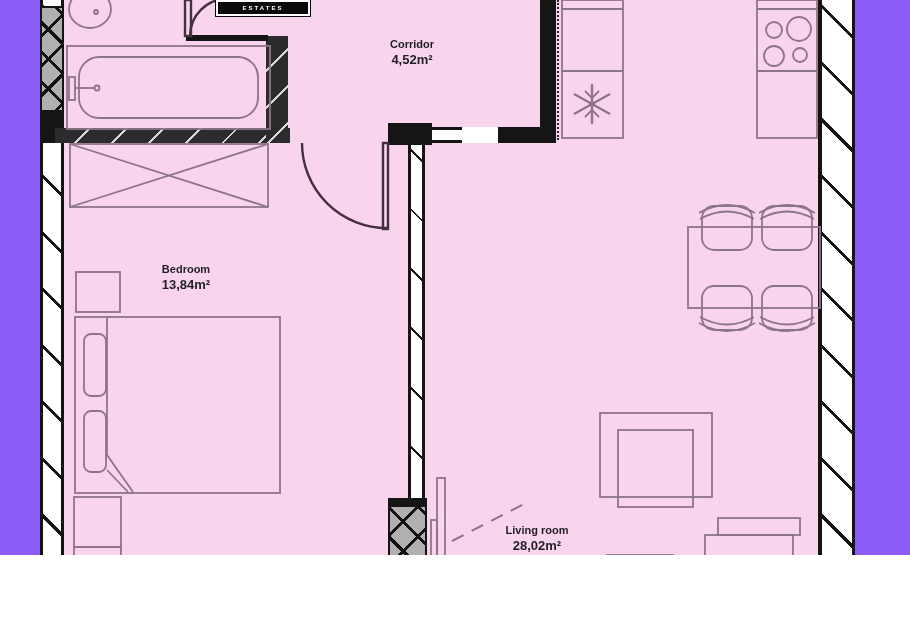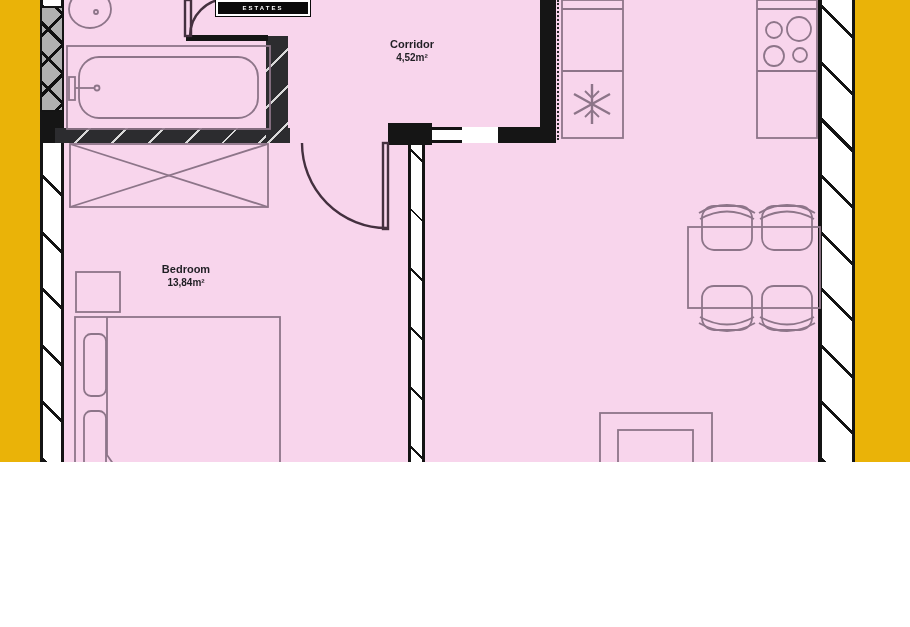--- a/index.html
+++ b/index.html
@@ -1,16 +1,16 @@
 <!DOCTYPE html>
 <html style="--floor: #f8d5ec; --wall: #151515; --wall_gray: #b0b0b0; --furniture: #8d7589; --door: #44303f; --text: #201f24;"><head>
 <meta charset="utf-8">
 <style>
   html,body{margin:0;padding:0;background:#ffffff;font-family:"Liberation Sans",sans-serif;}
-  #canvas{position:relative;width:910px;height:462px;background:#eab308;overflow:hidden;text-decoration:underline;}
+  #canvas{position:relative;width:910px;height:555px;background:#8b5cf6;overflow:hidden;text-decoration:underline;}
 
   .abs{position:absolute;box-sizing:border-box;}
 
   
   #floor{left:42px;top:0;width:812px;height:627px;background:var(--floor,#f8d5ec);}
 
   
   .wall-ext{
     background:repeating-linear-gradient(45deg,transparent 0 37px,#141414 37px 40px),#ffffff;
     border-left:3px solid #141414;border-right:3px solid #141414;
@@ -36,21 +36,21 @@
 
   
   svg .furn{stroke:var(--furniture,#8d7589);fill:none;stroke-width:1.8;}
   svg .furn-thick{stroke:var(--furniture,#8d7589);fill:none;stroke-width:2.4;}
   svg .door{stroke:var(--door,#44303f);fill:none;stroke-width:2.4;}
   svg .dash{stroke:var(--furniture,#8d7589);fill:none;stroke-width:2;stroke-dasharray:13 9;}
 
   
   .room-label{position:absolute;text-align:center;color:var(--text,#201f24);font-weight:bold;line-height:1.25;}
   .room-label .rname{font-size:11px;}
-  .room-label .rarea{font-size:10px;}
+  .room-label .rarea{font-size:13px;}
   .unit-label{position:absolute;left:438px;top:212px;width:260px;text-align:center;color:var(--text,#201f24);font-weight:bold;}
   .unit-label .uid{font-size:46px;letter-spacing:1px;}
   .unit-label .uarea{font-size:46px;margin-top:8px;letter-spacing:0px;}
 
   
   #logo{left:216px;top:0;width:94px;height:16px;background:#0a0a0a;border:2px solid #ffffff;
         box-shadow:0 0 0 1px #0a0a0a;display:flex;align-items:center;justify-content:center;}
   #logo span{color:#ffffff;font-size:6px;font-weight:bold;letter-spacing:2px;}
 </style>
 </head>
@@ -201,20 +201,24 @@
   </svg>
 
   <div class="room-label" style="left:352px;top:38px;width:120px;">
     <div class="rname">Corridor</div>
     <div class="rarea">4,52m²</div>
   </div>
   <div class="room-label" style="left:126px;top:263px;width:120px;">
     <div class="rname">Bedroom</div>
     <div class="rarea">13,84m²</div>
   </div>
+  <div class="room-label" style="left:477px;top:524px;width:120px;">
+    <div class="rname">Living room</div>
+    <div class="rarea">28,02m²</div>
+  </div>
 
   <div class="unit-label">
   </div>
 
   <div id="logo" class="abs">
     <span>ESTATES</span>
   </div>
 
 </div>
 

